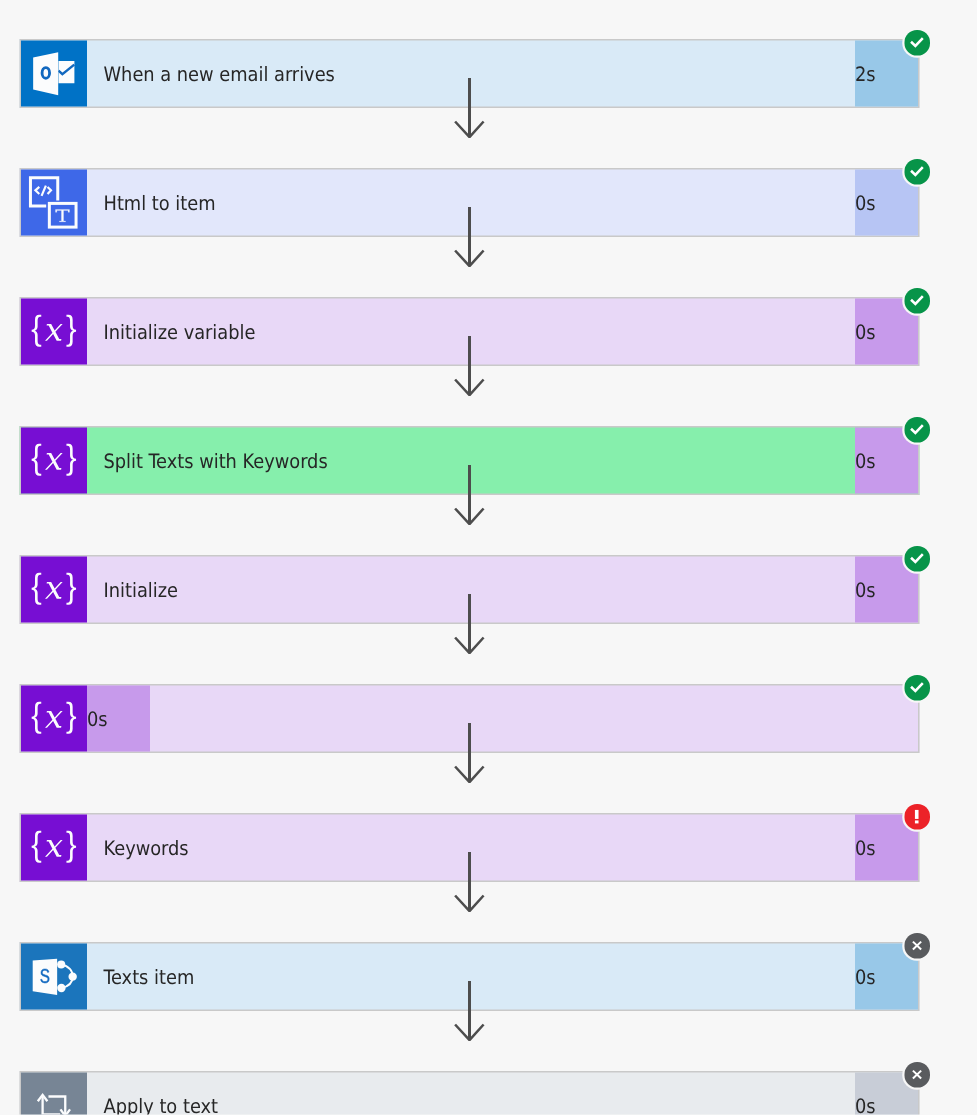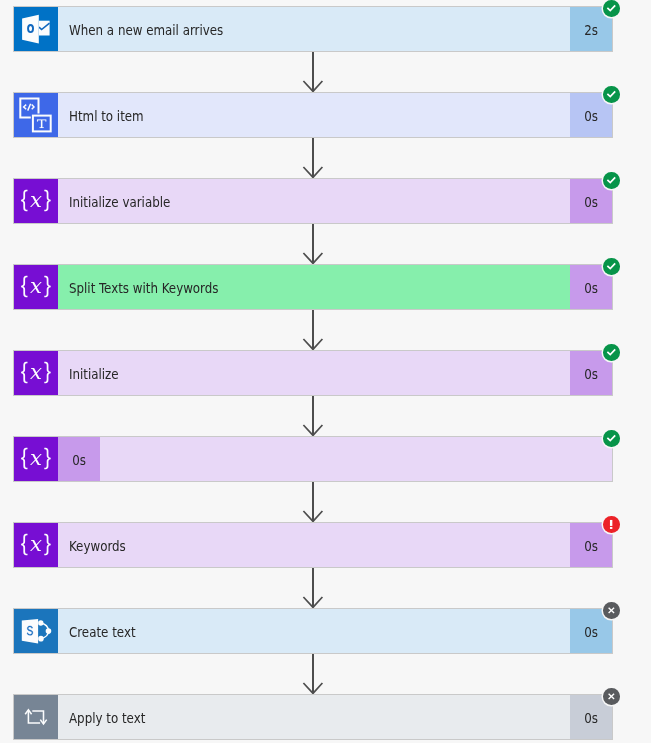--- a/index.html
+++ b/index.html
@@ -5,29 +5,29 @@
 <style>
   html,body{margin:0;padding:0;}
   body{
     width:651px;height:743px;overflow:hidden;
     background:#f7f7f7;
     font-family:"DejaVu Sans",sans-serif;
     font-stretch:condensed;
   }
   #flow{position:relative;width:651px;height:743px;}
 
-  .step{position:absolute;left:13px;width:600px;height:46px;}
+  .step{position:absolute;left:13px;width:600px;height:46px;margin-top:20px;}
   .card{position:absolute;left:0;top:0;right:0;bottom:0;
         display:flex;align-items:stretch;
         border:1px solid #c9c9c9;box-sizing:border-box;}
   .icon{width:44px;flex:0 0 44px;align-self:stretch;position:relative;overflow:hidden;}
   .icon svg{display:block;position:absolute;left:0;top:0;}
   .body{flex:1 1 auto;display:flex;align-items:center;padding-left:11px;}
   .title{font-size:13.2px;color:#262626;white-space:nowrap;position:relative;top:1.9px;}
-  .dur{width:42px;flex:0 0 42px;display:flex;align-items:center;justify-content:center;
+  .dur{width:42px;flex:0 0 42px;display:flex;align-items:center;justify-content:flex-start;
        font-size:13.2px;color:#262626;}
   .dur span{position:relative;top:1.9px;}
 
   .badge{position:absolute;width:16.5px;height:16.5px;border-radius:50%;
          right:-6.75px;top:-5.65px;box-sizing:border-box;
          box-shadow:0 0 0 1.5px #f7f7f7;
          display:flex;align-items:center;justify-content:center;}
   .badge svg{display:block;}
 
   .connector{position:absolute;left:0;width:651px;height:40px;}
@@ -273,21 +273,21 @@
             <circle cx="26.8" cy="14.0" r="2.7" fill="#fbfcfd"></circle>
             <circle cx="26.95" cy="29.65" r="2.8" fill="#fbfcfd"></circle>
             <circle cx="34.45" cy="22.1" r="2.8" fill="#fbfcfd"></circle>
             <path d="M7.8 11.4 L24.1 10.1 L24.1 34.4 L7.8 31.8 Z" fill="#fbfcfd"></path>
             <g transform="translate(12.5425 26.2297) scale(0.004919 -0.006483)" fill="#1168bf" stroke="#1168bf" stroke-width="58">
               <path d="M1272 389Q1272 194 1119.5 87.0Q967 -20 690 -20Q175 -20 93 338L278 375Q310 248 414.0 188.5Q518 129 697 129Q882 129 982.5 192.5Q1083 256 1083 379Q1083 448 1051.5 491.0Q1020 534 963.0 562.0Q906 590 827.0 609.0Q748 628 652 650Q485 687 398.5 724.0Q312 761 262.0 806.5Q212 852 185.5 913.0Q159 974 159 1053Q159 1234 297.5 1332.0Q436 1430 694 1430Q934 1430 1061.0 1356.5Q1188 1283 1239 1106L1051 1073Q1020 1185 933.0 1235.5Q846 1286 692 1286Q523 1286 434.0 1230.0Q345 1174 345 1063Q345 998 379.5 955.5Q414 913 479.0 883.5Q544 854 738 811Q803 796 867.5 780.5Q932 765 991.0 743.5Q1050 722 1101.5 693.0Q1153 664 1191.0 622.0Q1229 580 1250.5 523.0Q1272 466 1272 389Z"></path>
             </g>
           </svg>
         </div>
     <div class="body">
-      <span class="title">Create text</span>
+      <span class="title">Texts item</span>
     </div>
     <div class="dur" style="background: rgb(152, 200, 232);">
       <span>0s</span>
     </div>
   </div>
   <div class="badge" style="background: rgb(89, 91, 94);">
         <svg width="16.5" height="16.5" viewBox="0 0 16.5 16.5">
           <path d="M5.6 5.75 L11.1 11.05 M11.1 5.75 L5.6 11.05" fill="none" stroke="#ffffff" stroke-width="1.35" stroke-linecap="butt"></path>
         </svg>
       </div>

